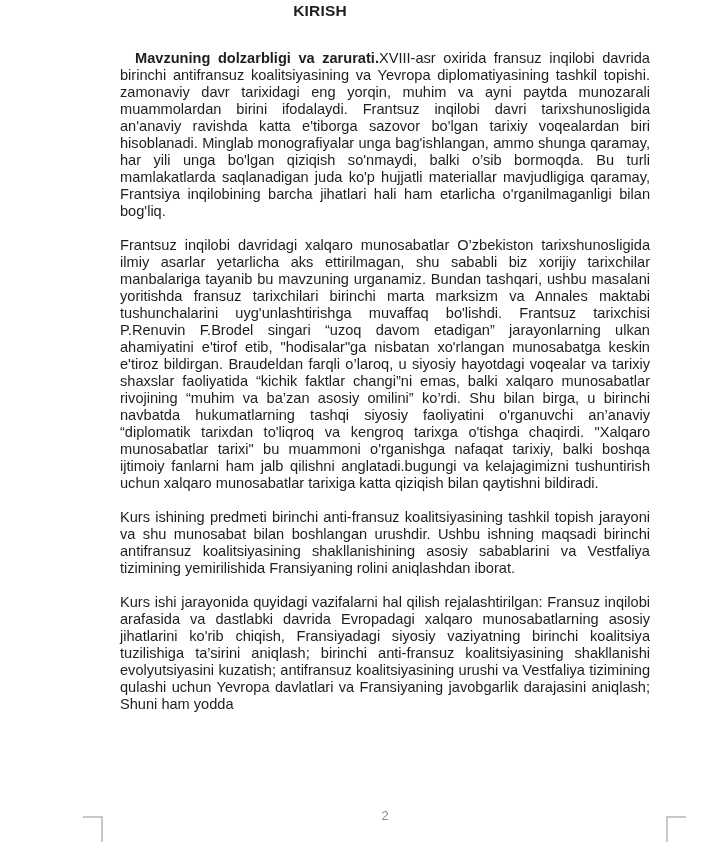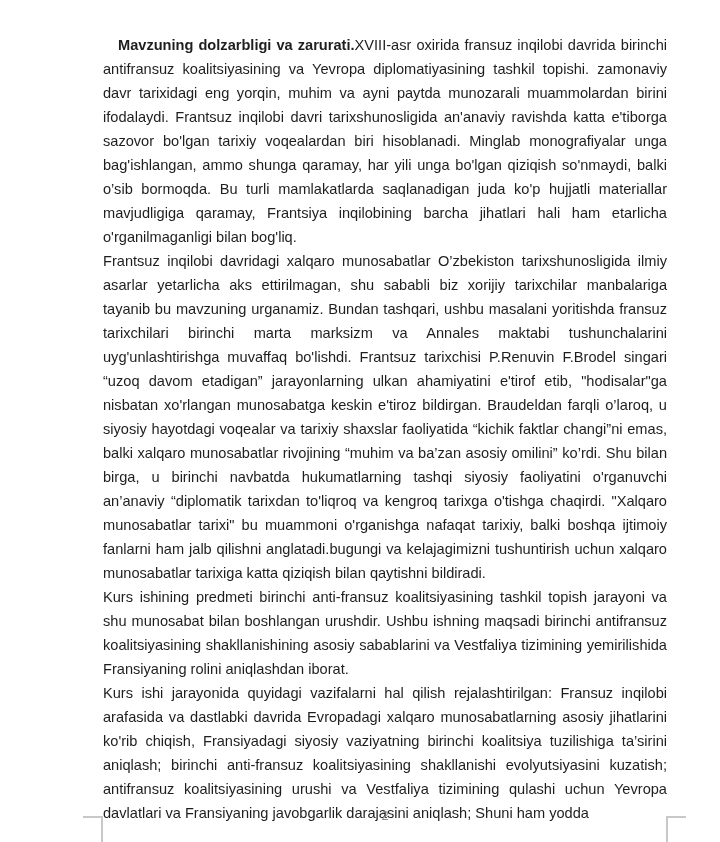--- a/index.html
+++ b/index.html
@@ -15,37 +15,38 @@
     -webkit-font-smoothing:antialiased;
   }
   .page{position:relative;width:720px;height:842px;overflow:hidden;background:var(--bg);}
   .doc-title{
     position:absolute;top:1px;left:103px;width:434px;margin:0;
     text-align:center;font-size:15.5px;font-weight:bold;line-height:19px;
     color:var(--text);letter-spacing:0.2px;
   }
   .text-column{position:absolute;top:33px;left:103px;width:564px;}
   .para{
-    margin:0;padding:0;
-    font-size:14.6px;line-height:24px;
+    margin:17px;padding:0;
+    font-size:14.6px;line-height:17px;
     text-align:justify;color:var(--text);
   }
   .para.indent{text-indent:15px;}
   .para b{font-weight:bold;}
   .footer{position:absolute;top:806px;left:103px;width:564px;text-align:center;}
   .page-number{font-size:13px;line-height:16px;color:var(--pagenum);}
   .crop-mark{position:absolute;top:816px;width:20px;height:26px;box-sizing:border-box;}
   .crop-mark.left{left:83px;border-top:2px solid var(--crop);border-right:2px solid var(--crop);}
   .crop-mark.right{left:666px;border-top:2px solid var(--crop);border-left:2px solid var(--crop);}
 </style>
 </head>
 <body>
 
 <div class="page">
 
+  <h1 class="doc-title">KIRISH</h1>
 
   <div class="text-column">
     <div id="paragraphs">
         <p class="para indent"><b>Mavzuning dolzarbligi va zarurati.</b>XVIII-asr oxirida fransuz inqilobi davrida birinchi antifransuz koalitsiyasining va Yevropa diplomatiyasining tashkil topishi. zamonaviy davr tarixidagi eng yorqin, muhim va ayni paytda munozarali muammolardan birini ifodalaydi. Frantsuz inqilobi davri tarixshunosligida an'anaviy ravishda katta e'tiborga sazovor bo'lgan tarixiy voqealardan biri hisoblanadi. Minglab monografiyalar unga bag'ishlangan, ammo shunga qaramay, har yili unga bo'lgan qiziqish so'nmaydi, balki o’sib bormoqda. Bu turli mamlakatlarda saqlanadigan juda ko'p hujjatli materiallar mavjudligiga qaramay, Frantsiya inqilobining barcha jihatlari hali ham etarlicha o'rganilmaganligi bilan bog'liq.</p>
         <p class="para">Frantsuz inqilobi davridagi xalqaro munosabatlar O’zbekiston tarixshunosligida ilmiy asarlar yetarlicha aks ettirilmagan, shu sababli biz xorijiy tarixchilar manbalariga tayanib bu mavzuning urganamiz. Bundan tashqari, ushbu masalani yoritishda fransuz tarixchilari birinchi marta marksizm va Annales maktabi tushunchalarini uyg'unlashtirishga muvaffaq bo'lishdi. Frantsuz tarixchisi P.Renuvin F.Brodel singari “uzoq davom etadigan” jarayonlarning ulkan ahamiyatini e'tirof etib, "hodisalar"ga nisbatan xo'rlangan munosabatga keskin e'tiroz bildirgan. Braudeldan farqli o’laroq, u siyosiy hayotdagi voqealar va tarixiy shaxslar faoliyatida “kichik faktlar changi”ni emas, balki xalqaro munosabatlar rivojining “muhim va ba’zan asosiy omilini” ko’rdi. Shu bilan birga, u birinchi navbatda hukumatlarning tashqi siyosiy faoliyatini o'rganuvchi an’anaviy “diplomatik tarixdan to'liqroq va kengroq tarixga o'tishga chaqirdi. "Xalqaro munosabatlar tarixi" bu muammoni o'rganishga nafaqat tarixiy, balki boshqa ijtimoiy fanlarni ham jalb qilishni anglatadi.bugungi va kelajagimizni tushuntirish uchun xalqaro munosabatlar tarixiga katta qiziqish bilan qaytishni bildiradi.</p>
         <p class="para">Kurs ishining predmeti birinchi anti-fransuz koalitsiyasining tashkil topish jarayoni va shu munosabat bilan boshlangan urushdir. Ushbu ishning maqsadi birinchi antifransuz koalitsiyasining shakllanishining asosiy sabablarini va Vestfaliya tizimining yemirilishida Fransiyaning rolini aniqlashdan iborat.</p>
         <p class="para">Kurs ishi jarayonida quyidagi vazifalarni hal qilish rejalashtirilgan: Fransuz inqilobi arafasida va dastlabki davrida Evropadagi xalqaro munosabatlarning asosiy jihatlarini ko'rib chiqish, Fransiyadagi siyosiy vaziyatning birinchi koalitsiya tuzilishiga ta’sirini aniqlash; birinchi anti-fransuz koalitsiyasining shakllanishi evolyutsiyasini kuzatish; antifransuz koalitsiyasining urushi va Vestfaliya tizimining qulashi uchun Yevropa davlatlari va Fransiyaning javobgarlik darajasini aniqlash; Shuni ham yodda</p>
       </div>
   </div>
 

